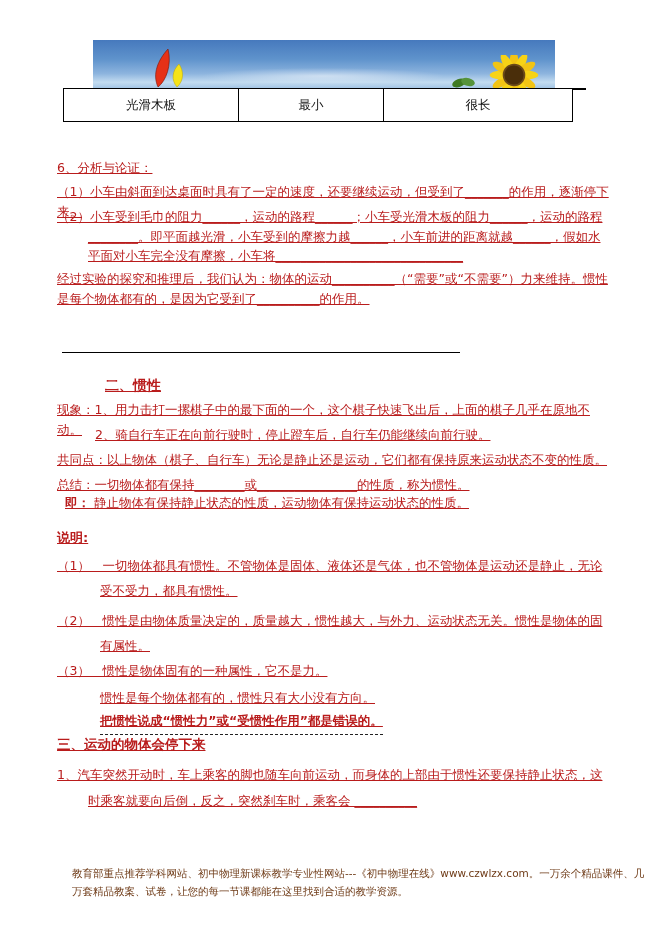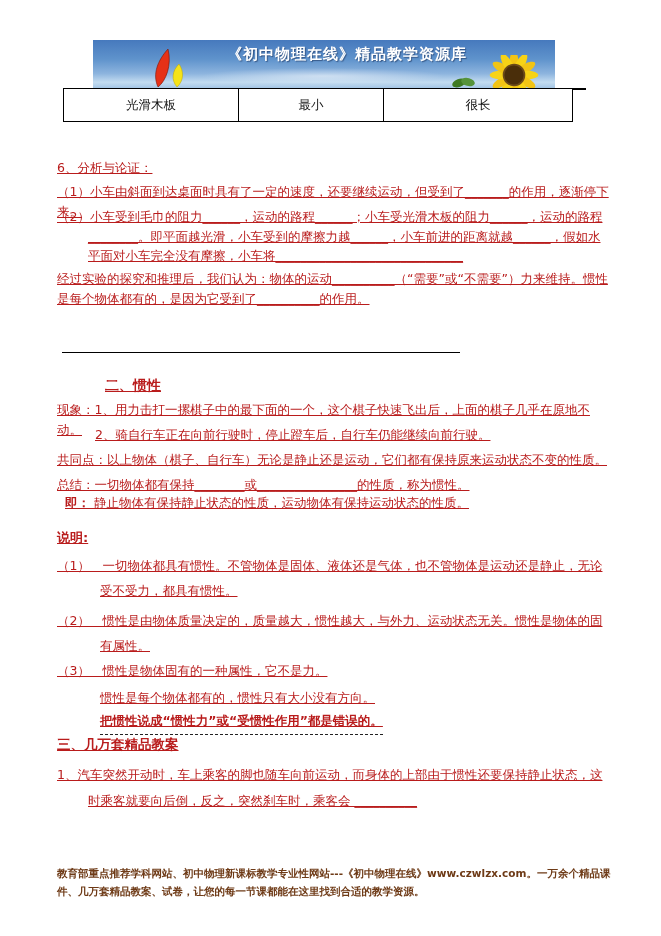--- a/index.html
+++ b/index.html
@@ -37,38 +37,37 @@
   .hang31 { padding-left:31px; text-indent:-31px; }
   .hang43 { padding-left:43px; text-indent:-43px; }
   .ind38  { left:95px; width:514px; }
   .ind43  { left:100px; width:509px; }
   .answer-line { position:absolute; left:62px; top:352px; width:398px; height:0;
                  border-bottom:1.4px solid #000; }
   .warn { font-weight:bold; text-decoration:underline; border-bottom:1px dashed #222;
           padding-bottom:1px; display:inline-block; }
 
   
-  .footer { position:absolute; left:57px; top:864px; width:574px; font-size:10.5px;
-            line-height:18px; font-weight:bold; color:#6e3a16; }
+  .footer { position:absolute; left:72px; top:864px; width:574px; font-size:10.5px;
+            line-height:18px; font-weight:normal; color:#6e3a16; }
 </style>
 </head>
 <body>
 
 <div class="page">
 
   <div class="banner">
     <div class="banner-cloud"></div>
     <span class="logo">
       <svg width="40" height="40" viewBox="0 0 40 40">
         <path d="M19 1 C9 12 3 26 9 39 C17 33 23 17 19 1 Z" fill="#e63117" stroke="#7a1206" stroke-width="0.6"></path>
         <path d="M30 16 C23 23 22 32 28 39 C35 33 35 23 30 16 Z" fill="#f6e318" stroke="#b9a400" stroke-width="0.5"></path>
       </svg>
     </span>
     <div class="banner-text">
-      <div class="banner-title">《初中物理在线》精品教学资源库</div>
     </div>
     <span class="leaves">
       <svg width="26" height="15" viewBox="0 0 26 15">
         <ellipse cx="8" cy="10" rx="7" ry="4" fill="#3f7a23" transform="rotate(-20 8 10)"></ellipse>
         <ellipse cx="17" cy="9" rx="7" ry="4" fill="#56933a" transform="rotate(15 17 9)"></ellipse>
       </svg>
     </span>
     <span class="sunflower">
       <svg width="70" height="40" viewBox="0 0 70 46">
         <g>
@@ -115,18 +114,18 @@
   <p class="para" style="top:475px">总结：一切物体都有保持________或________________的性质，称为惯性。</p>
   <p class="para" style="top:493px; padding-left:8px"><span class="b">即：</span><span>  静止物体有保持静止状态的性质，运动物体有保持运动状态的性质。</span></p>
 
   <p class="para b" style="top:528px; font-size:13px">说明:</p>
   <p class="para hang43 note" style="top:553px">（1）　一切物体都具有惯性。不管物体是固体、液体还是气体，也不管物体是运动还是静止，无论受不受力，都具有惯性。</p>
   <p class="para hang43 note" style="top:608px">（2）　惯性是由物体质量决定的，质量越大，惯性越大，与外力、运动状态无关。惯性是物体的固有属性。</p>
   <p class="para hang43 note" style="top:658px">（3）　惯性是物体固有的一种属性，它不是力。</p>
   <p class="para ind43 note" style="top:685px">惯性是每个物体都有的，惯性只有大小没有方向。</p>
   <p class="para ind43 note" style="top:708px"><span class="warn">把惯性说成“惯性力”或“受惯性作用”都是错误的。</span></p>
 
-  <p class="para h3" style="top:735px">三、几万套精品教案</p>
+  <p class="para h3" style="top:735px">三、运动的物体会停下来</p>
   <p class="para hang31" style="top:762px; line-height:26px">1、汽车突然开动时，车上乘客的脚也随车向前运动，而身体的上部由于惯性还要保持静止状态，这时乘客就要向后倒，反之，突然刹车时，乘客会 __________</p>
 
   <div class="footer">教育部重点推荐学科网站、初中物理新课标教学专业性网站---《初中物理在线》www.czwlzx.com。一万余个精品课件、几万套精品教案、试卷，让您的每一节课都能在这里找到合适的教学资源。</div>
 
 </div>
 
 </body></html>

